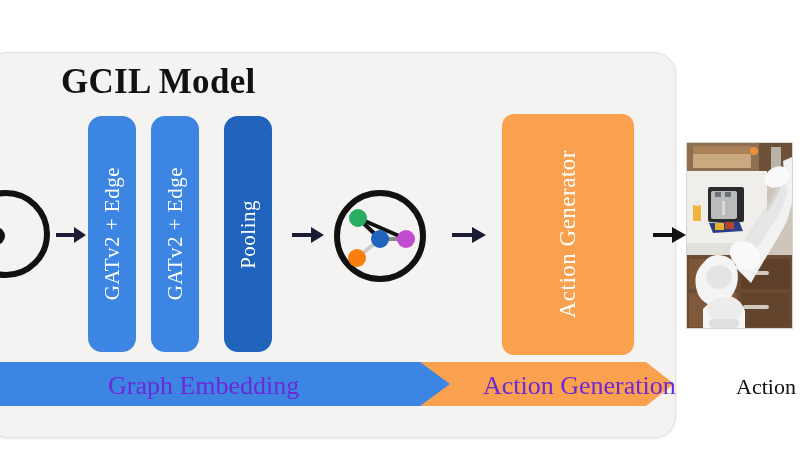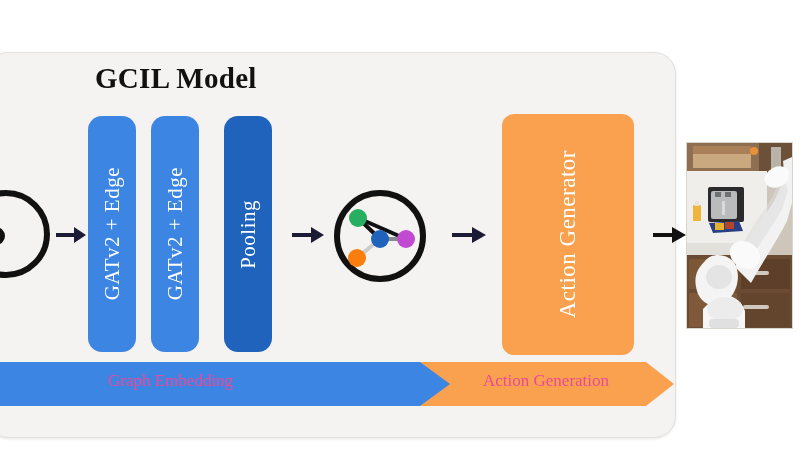--- a/index.html
+++ b/index.html
@@ -24,23 +24,23 @@
     width: 688px;
     height: 384px;
     background: #f4f3f1;
     border: 1.5px solid #e3e1de;
     border-radius: 22px;
     box-shadow: 0 1px 3px rgba(0,0,0,0.10);
   }
 
   #panel-title {
     position: absolute;
-    left: 95px;
+    left: 61px;
     top: 62px;
-    font-size: 29px;
+    font-size: 35px;
     font-weight: bold;
     color: #111111;
     letter-spacing: 0.3px;
     white-space: nowrap;
   }
 
   
   .vblock {
     position: absolute;
     border-radius: 14px;
@@ -117,22 +117,22 @@
   }
 
   
   #banner-row {
     position: absolute;
     left: -14px; top: 362px;
     width: 688px; height: 44px;
   }
   .banner-text {
     position: absolute;
-    color: #ec4899;
-    font-size: 17px;
+    color: #6d28d9;
+    font-size: 26px;
     white-space: nowrap;
     top: 9px;
   }
   #graph-embedding-text { left: 122px; }
   #action-generation-text { left: 457px; margin-left: 40px; }
 </style>
 </head>
 <body>
 
 <div id="root">
@@ -262,14 +262,15 @@
       <ellipse cx="90" cy="34" rx="13" ry="10" transform="rotate(-28 90 34)" fill="#fafafa"></ellipse>
       <ellipse cx="58" cy="112" rx="16" ry="13" transform="rotate(35 58 112)" fill="#fafafa"></ellipse>
       <path d="M18,118 C24,110 38,110 46,118 C54,128 52,146 42,156 C30,168 14,162 10,148 C6,134 10,126 18,118 Z" fill="#f4f4f4"></path>
       <ellipse cx="32" cy="134" rx="13" ry="12" fill="#e4e4e4"></ellipse>
       <path d="M30,152 C42,150 54,156 58,168 L58,185 L16,185 L16,166 Z" fill="#f6f6f6"></path>
       <ellipse cx="38" cy="166" rx="18" ry="12" fill="#ececec"></ellipse>
       <rect x="22" y="176" width="30" height="9" rx="4" fill="#e0e0e0"></rect>
     </svg>
   </div>
 
+  <div id="action-label">Action</div>
 
 </div>
 
 </body></html>

